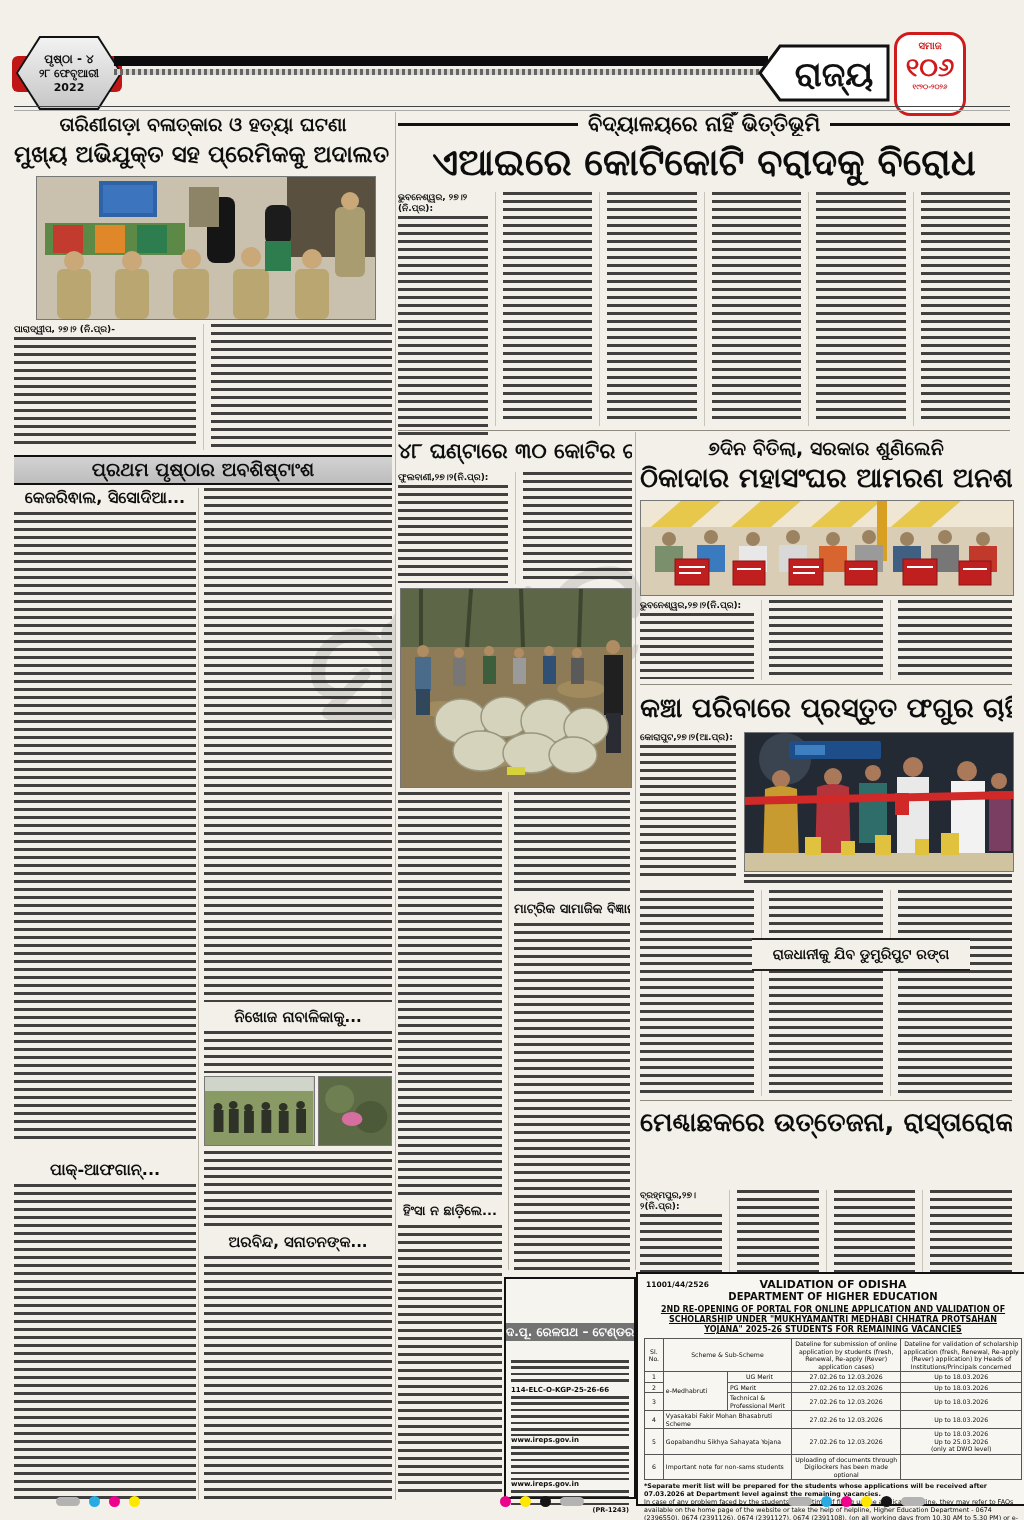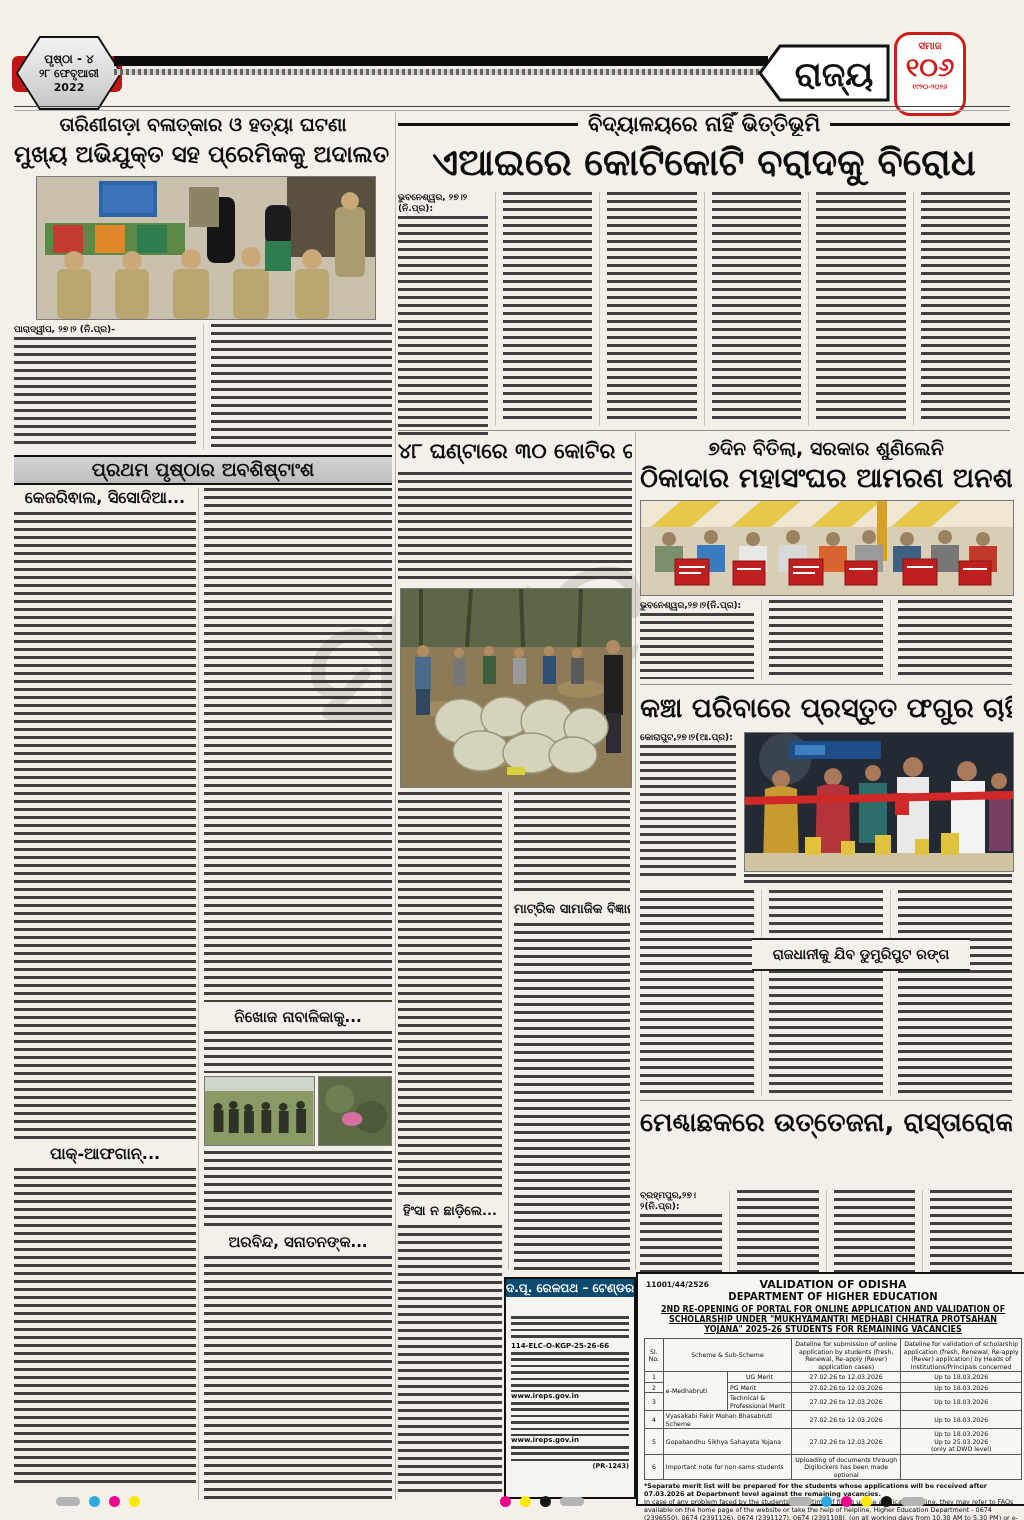--- a/index.html
+++ b/index.html
@@ -31,21 +31,21 @@
   
   .hexO{clip-path:polygon(22% 0,78% 0,100% 50%,78% 100%,22% 100%,0 50%);background:#111;}
   .hexI{clip-path:polygon(22% 0,78% 0,100% 50%,78% 100%,22% 100%,0 50%);background:linear-gradient(#f2f2f2,#c6c6c6);
         display:flex;flex-direction:column;justify-content:center;text-align:center;font-weight:bold;}
   .redwing{background:#c01616;border-radius:6px;}
   .redbadge{background:#fff;border:3px solid #d01b1b;border-radius:16px;color:#d01b1b;text-align:center;font-weight:bold;}
   .barblack{background:#0c0c0c;}
   .bardot{background:repeating-linear-gradient(90deg,#666 0 3px,#d8d5cf 3px 6px);}
   
   .tender{border:2px solid #111;background:#f6f4ee;}
-  .tender .tit{background:#0c4a6e;color:#fff;text-align:center;font-weight:bold;font-size:12px;line-height:18px;white-space:nowrap;overflow:hidden;}
+  .tender .tit{background:#737373;color:#fff;text-align:center;font-weight:bold;font-size:12px;line-height:18px;white-space:nowrap;overflow:hidden;margin-top:44px;}
   .tender .bd{padding:19px 5px;font-size:6.5px;line-height:8px;}
   .tiny-b{font-weight:bold;font-size:7px;display:block;}
   
   .notice{border:2px solid #111;background:#f8f6f0;padding:4px 6px;}
   .notice .ref{position:absolute;left:8px;top:6px;font-size:7.5px;font-weight:bold;}
   .notice .gv{text-align:center;font-weight:bold;font-size:11px;line-height:13px;}
   .notice .dp{text-align:center;font-weight:bold;font-size:10px;line-height:12px;}
   .notice .tt{text-align:center;font-weight:bold;font-size:8px;line-height:10px;text-decoration:underline;margin:2px 8px 3px;}
   .ntab{width:100%;border-collapse:collapse;table-layout:fixed;}
   .ntab th,.ntab td{border:1px solid #555;font-size:6.2px;line-height:7.5px;padding:1px 2px;vertical-align:middle;}
@@ -130,21 +130,21 @@
   <div class="tcol">
       <div class="greek" style="height:124px;"></div>
     </div>
 </div>
 
 <div class="abs band nw" style="left:14px;top:455px;width:378px;height:26px;">ପ୍ରଥମ ପୃଷ୍ଠାର ଅବଶିଷ୍ଟାଂଶ</div>
 
 <div class="abs" style="left:14px;top:488px;width:182px;height:1012px;">
   <div class="subhead" style="font-size:16px;">କେଜରିଵାଲ, ସିସୋଦିଆ...</div>
   <div class="greek" style="height:632px;margin-top:4px;"></div>
-  <div class="subhead" style="margin-top:0;font-size:16px;">ପାକ୍-ଆଫଗାନ୍...</div>
+  <div class="subhead" style="margin-top:16px;font-size:16px;">ପାକ୍-ଆଫଗାନ୍...</div>
   <div class="greek" style="height:318px;margin-top:4px;"></div>
 </div>
 <div class="abs vrule" style="left:198px;top:488px;height:1012px;"></div>
 <div class="abs" style="left:204px;top:488px;width:188px;height:1012px;">
   <div class="greek" style="height:514px;"></div>
   <div class="subhead" style="margin-top:5px;">ନିଖୋଜ ନାବାଳିକାକୁ...</div>
   <div class="greek" style="height:42px;margin-top:4px;"></div>
   <div style="display:flex;gap:3px;margin-top:3px;">
     <div class="photo" style="width:60%;height:68px;">
       <svg viewBox="0 0 100 68" preserveAspectRatio="none">
@@ -204,20 +204,24 @@
       <div class="greek" style="height:232px;"></div>
     </div>
   <div class="tcol">
       <div class="greek" style="height:232px;"></div>
     </div>
 </div>
 <div class="abs rule" style="left:398px;top:430px;width:612px;height:1px;"></div>
 
 <div class="abs b ctr nw" style="left:398px;top:436px;width:234px;font-size:21px;line-height:30px;">୪୮ ଘଣ୍ଟାରେ ୩୦ କୋଟିର ଗଞ୍ଜେଇ ଜବତ</div>
 <div class="abs cols" style="left:398px;top:472px;width:234px;height:112px;">
+  <div class="tcol">
+    <span class="dl">ଫୁଲବାଣୀ,୨୭।୨(ନି.ପ୍ର):</span>
+    <div class="greek" style="height:98px;"></div>
+  </div>
   <div class="tcol">
       <div class="greek" style="height:110px;"></div>
     </div>
 </div>
 <div class="abs photo" style="left:400px;top:588px;width:230px;height:198px;">
   <svg viewBox="0 0 230 198" preserveAspectRatio="none">
     <rect width="230" height="198" fill="#8d7b57"></rect>
     <rect width="230" height="58" fill="#5d6647"></rect>
     <g stroke="#3e452f" stroke-width="4">
         <line x1="20" y1="0" x2="20" y2="58"></line>

